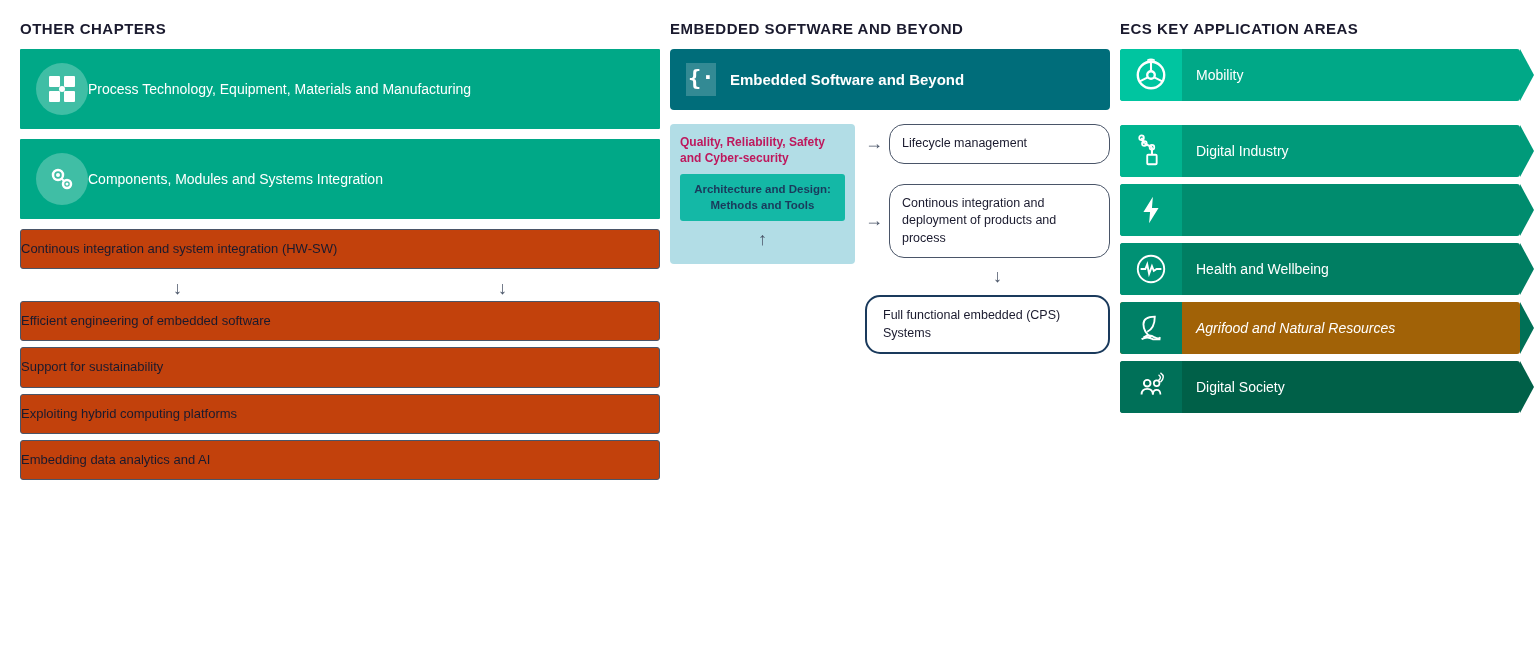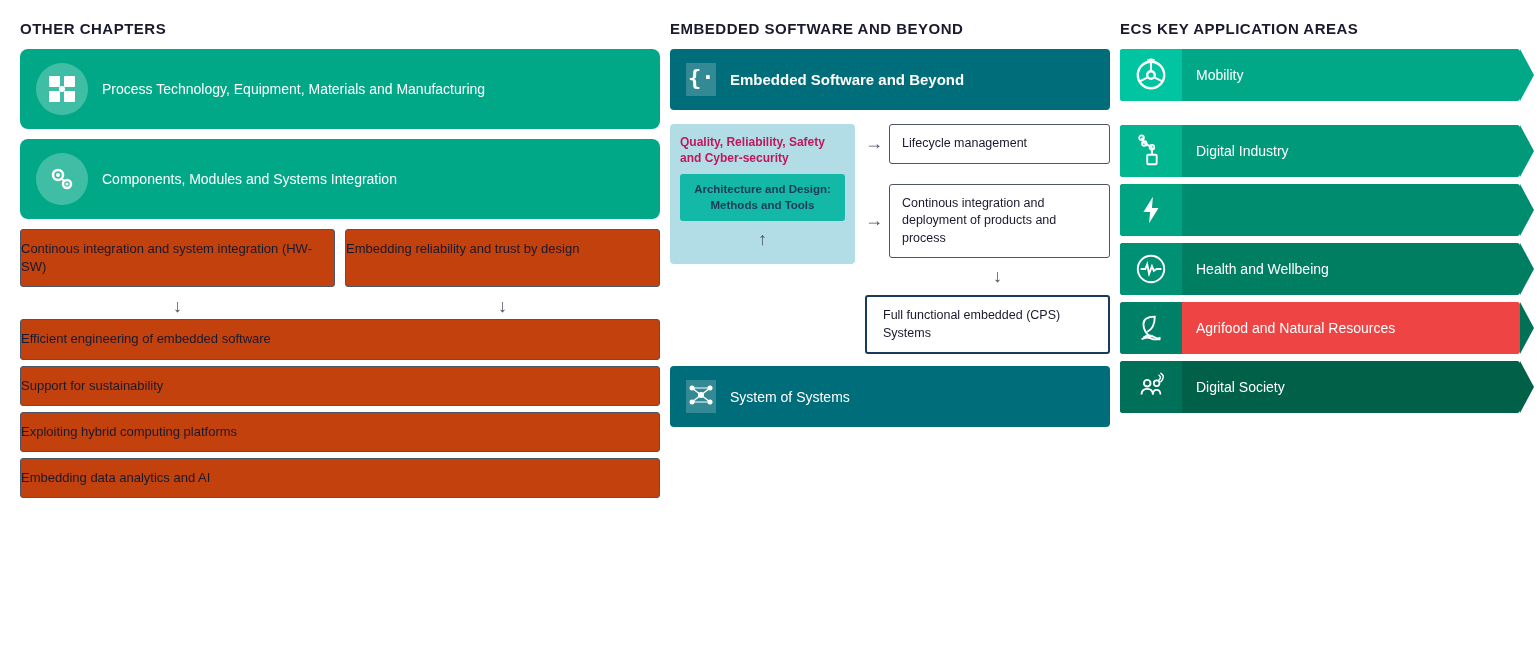--- a/index.html
+++ b/index.html
@@ -30,25 +30,24 @@
 
     
     .left-col {
       width: 640px;
       flex-shrink: 0;
     }
 
     .green-card {
       background: #00a887;
       color: white;
-      border-radius: 8px;
+      border-radius: 1px;
       padding: 14px 16px;
       display: flex;
       align-items: center;
-      gap: 14px;
       margin-bottom: 10px;
       font-size: 14px;
       font-weight: 500;
     }
 
     .green-card .icon-circle {
       width: 52px;
       height: 52px;
       border-radius: 50%;
       background: rgba(255,255,255,0.25);
@@ -125,21 +124,21 @@
       display: flex;
       align-items: center;
       gap: 14px;
       margin-bottom: 14px;
       font-size: 15px;
       font-weight: 600;
     }
 
     .mid-outline-box {
       border: 1.5px solid #4a5568;
-      border-radius: 3px;
+      border-radius: 15px;
       padding: 10px 12px;
       font-size: 12.5px;
       color: #1a1a2e;
       background: #fff;
       line-height: 1.4;
     }
 
     .mid-outline-box.dark-border {
       border-color: #1a3a5c;
       border-width: 2px;
@@ -238,23 +237,20 @@
           <line x1="15" y1="15" x2="17" y2="17" stroke="white" stroke-width="2"></line>
         </svg>
       </div>
       <span>Components, Modules and Systems Integration</span>
     </div>
 
     <div class="two-box-row">
       <div class="outline-box half">
         <span>Continous integration and system integration (HW-SW)</span>
       </div>
-      <div class="outline-box half">
-        <span>Embedding reliability and trust by design</span>
-      </div>
     </div>
 
     <div class="arrow-row">
       <div class="arrow-down">↓</div>
       <div class="arrow-down">↓</div>
     </div>
 
     <div class="bottom-boxes">
       <div class="outline-box full">
         <span>Efficient engineering of embedded software</span>
@@ -315,38 +311,20 @@
         </div>
 
         <div style="text-align:center; font-size:18px; color:#4a5568; margin-left:20px;">↓</div>
 
         <div class="mid-outline-box dark-border" style="border-color:#1a3a5c; border-width:2px;padding-left:16px;">
           <span>Full functional embedded (CPS) Systems</span>
         </div>
       </div>
     </div>
 
-    <div class="system-card">
-      <div class="icon-circle" style="background:rgba(255,255,255,0.2);">
-        <svg viewBox="0 0 30 30" width="30" height="30">
-          <circle cx="15" cy="15" r="3" fill="white"></circle>
-          <circle cx="6" cy="8" r="2.5" fill="white"></circle>
-          <circle cx="24" cy="8" r="2.5" fill="white"></circle>
-          <circle cx="6" cy="22" r="2.5" fill="white"></circle>
-          <circle cx="24" cy="22" r="2.5" fill="white"></circle>
-          <line x1="15" y1="15" x2="6" y2="8" stroke="white" stroke-width="1.5"></line>
-          <line x1="15" y1="15" x2="24" y2="8" stroke="white" stroke-width="1.5"></line>
-          <line x1="15" y1="15" x2="6" y2="22" stroke="white" stroke-width="1.5"></line>
-          <line x1="15" y1="15" x2="24" y2="22" stroke="white" stroke-width="1.5"></line>
-          <line x1="6" y1="8" x2="24" y2="8" stroke="white" stroke-width="1"></line>
-          <line x1="6" y1="22" x2="24" y2="22" stroke="white" stroke-width="1"></line>
-        </svg>
-      </div>
-      <span style="color:white;font-size:14px;font-weight:500;">System of Systems</span>
-    </div>
 
   </div>
 
   <div class="right-col">
     <div class="col-header">ECS KEY APPLICATION AREAS</div>
 
     <div class="app-item-wrap" style="--chevron-color:#00a887; margin-bottom:24px;">
       <div class="app-item" style="background:#00a887;">
         <div class="app-icon-box" style="background:#00c5a0;">
           <svg viewBox="0 0 36 36" width="34" height="34">
@@ -397,21 +375,21 @@
           <svg viewBox="0 0 36 36" width="34" height="34">
             <circle cx="18" cy="18" r="14" fill="none" stroke="white" stroke-width="2"></circle>
             <polyline points="7,18 12,18 14,13 16,23 19,15 21,20 24,18 29,18" fill="none" stroke="white" stroke-width="2"></polyline>
           </svg>
         </div>
         <div class="app-label-box">Health and Wellbeing</div>
       </div>
     </div>
 
     <div class="app-item-wrap" style="--chevron-color:#007056; margin-bottom:7px;">
-      <div class="app-item" style="background:#ef4444;">
+      <div class="app-item" style="background:#a16207;font-style:italic;">
         <div class="app-icon-box" style="background:#008066;">
           <svg viewBox="0 0 36 36" width="34" height="34">
             <path d="M18 28 Q10 22 10 14 Q10 6 22 6 Q22 18 14 22" fill="none" stroke="white" stroke-width="2"></path>
             <path d="M10 28 Q16 24 22 28 Q26 30 28 28" fill="none" stroke="white" stroke-width="2"></path>
             <path d="M8 30 Q14 26 20 30 L28 30" fill="none" stroke="white" stroke-width="2"></path>
           </svg>
         </div>
         <div class="app-label-box">Agrifood and Natural Resources</div>
       </div>
     </div>

